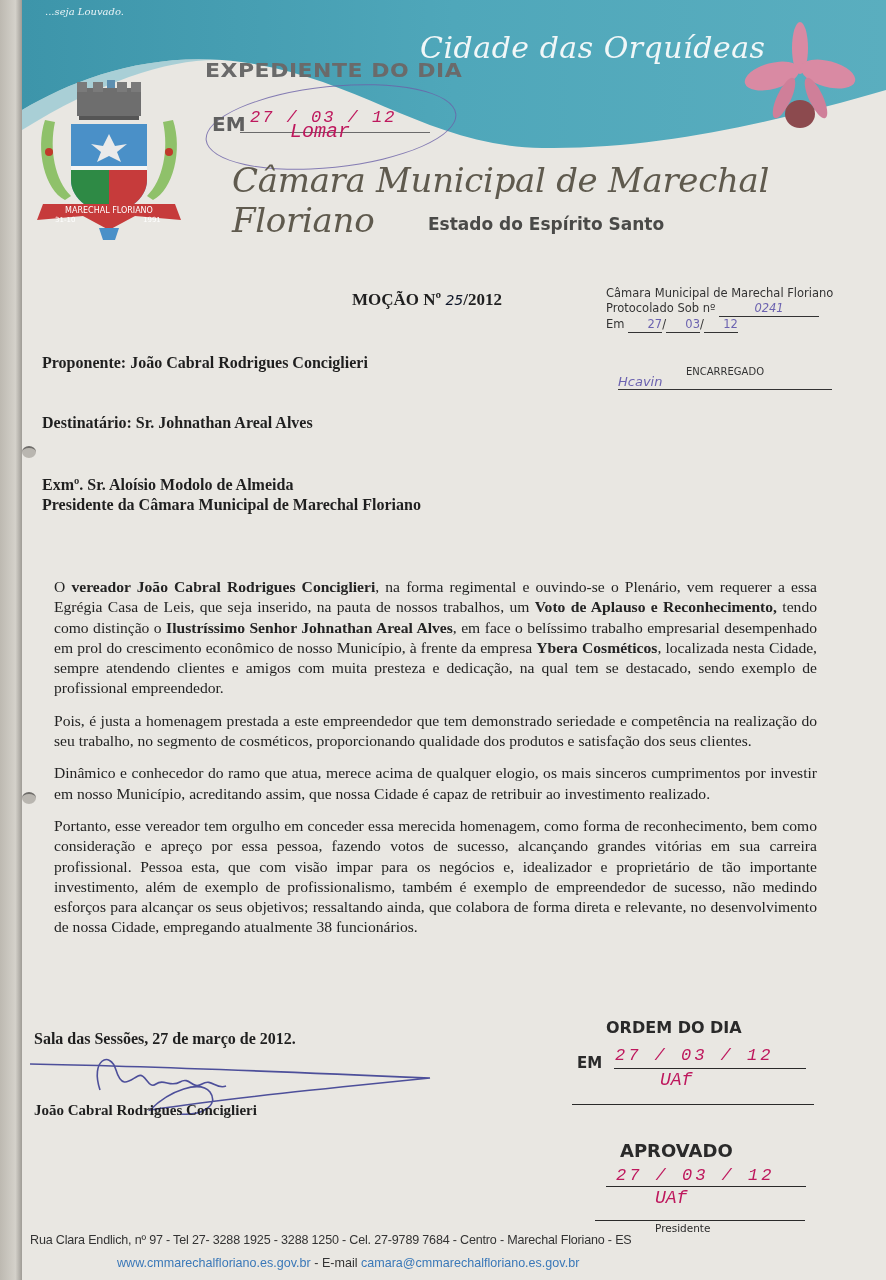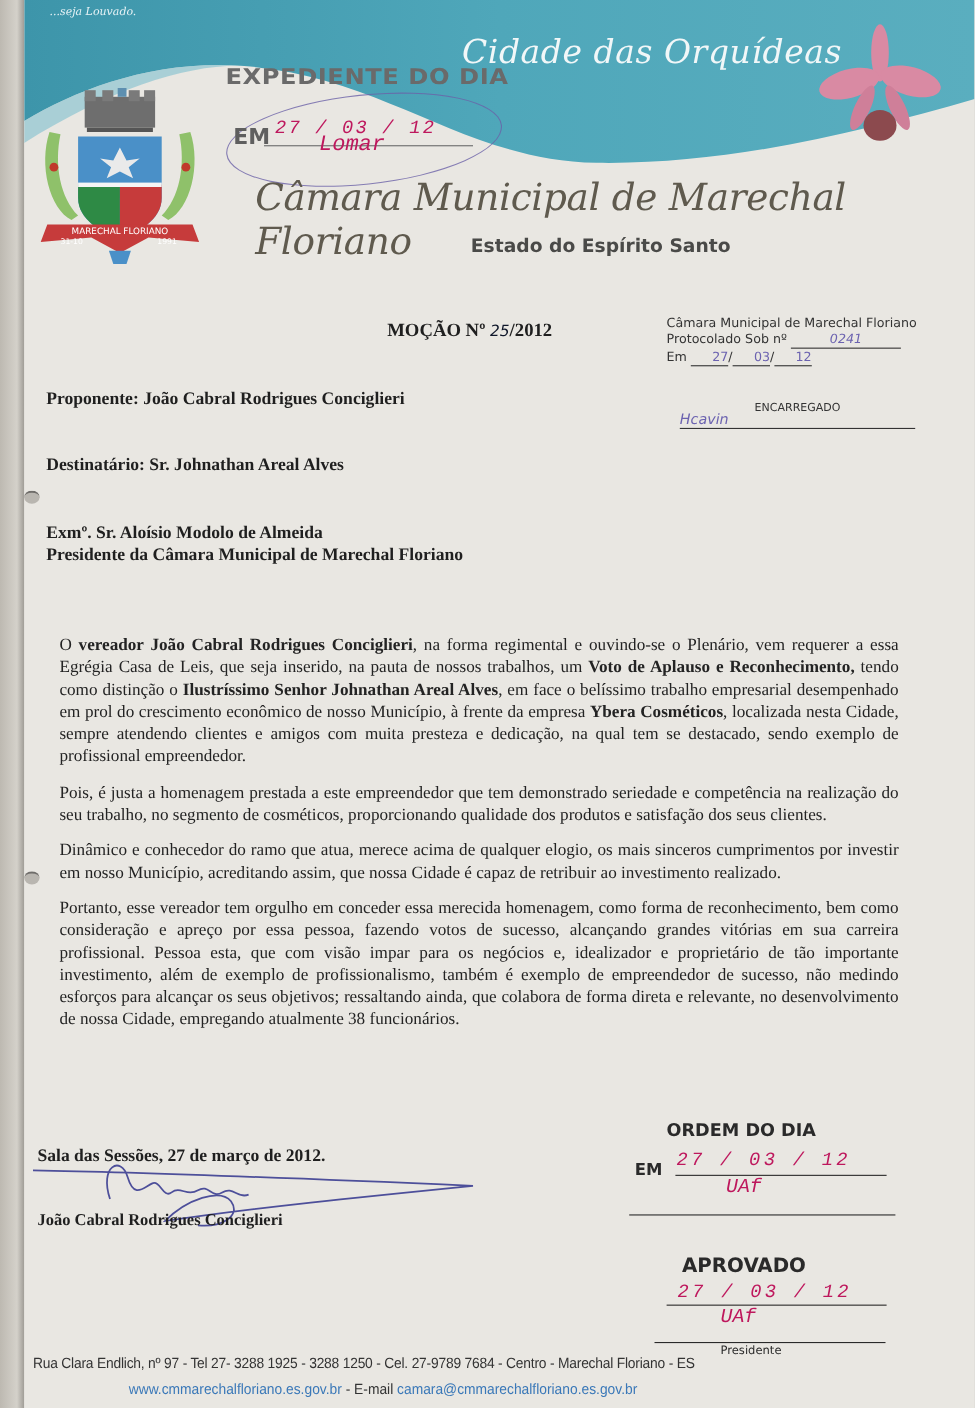--- a/index.html
+++ b/index.html
@@ -27,21 +27,21 @@
   .proto .ul { display:inline-block; border-bottom:1px solid #333; min-width:100px; color:#6c63b0; font-style:italic; text-align:center; }
   .proto .ul2 { display:inline-block; border-bottom:1px solid #333; min-width:34px; color:#6c63b0; text-align:right; }
   .proto-sig { position:absolute; left:618px; top:346px; width:214px; border-bottom:1.5px solid #333; text-align:left; color:#6c63b0; font-family:"DejaVu Sans", sans-serif; font-style:italic; font-size:13px;margin-top:28px; }
   .proto-role { position:absolute; left:618px; top:366px; width:214px; text-align:center; font-family:"DejaVu Sans", sans-serif; font-size:10px; color:#333; }
 
   .field { position:absolute; left:42px; font-weight:bold; font-size:16px; color:#1f1f1f; }
   .body-text { position:absolute; left:42px; top:565px; width:787px; font-size:15.6px; color:#232323; line-height:20.3px; text-align:justify; }
   .body-text p { margin:12px; }
   .body-text b { font-weight:bold; }
 
-  .closing { position:absolute; left:34px; top:1030px; font-weight:bold; font-size:16px; color:#1f1f1f;margin-top:12px; }
+  .closing { position:absolute; left:34px; top:1030px; font-weight:bold; font-size:16px; color:#1f1f1f; }
   .signer { position:absolute; left:34px; top:1100px; font-weight:bold; font-size:15px; color:#1f1f1f; line-height:21px; }
   .signature { position:absolute; left:30px; top:1050px; width:420px; height:80px; }
 
   .ordem { position:absolute; left:606px; top:1018px; font-family:"DejaVu Sans", sans-serif; font-weight:bold; font-size:16px; color:#2a2a2a; }
   .ordem-em { position:absolute; left:577px; top:1054px; font-family:"DejaVu Sans", sans-serif; font-weight:bold; font-size:15px; color:#2a2a2a; }
   .ordem-date { position:absolute; left:615px; top:1046px; font-size:17px; letter-spacing:3px; }
   .ordem-dl { position:absolute; left:614px; top:1068px; width:192px; border-top:1.5px solid #2a2a2a; }
   .ordem-sig { position:absolute; left:660px; top:1070px; font-size:18px; }
   .ordem-line { position:absolute; left:572px; top:1104px; width:242px; border-top:1.5px solid #2a2a2a; }
   .aprov { position:absolute; left:620px; top:1140px; font-family:"DejaVu Sans", sans-serif; font-weight:bold; font-size:18px; color:#2a2a2a; }

